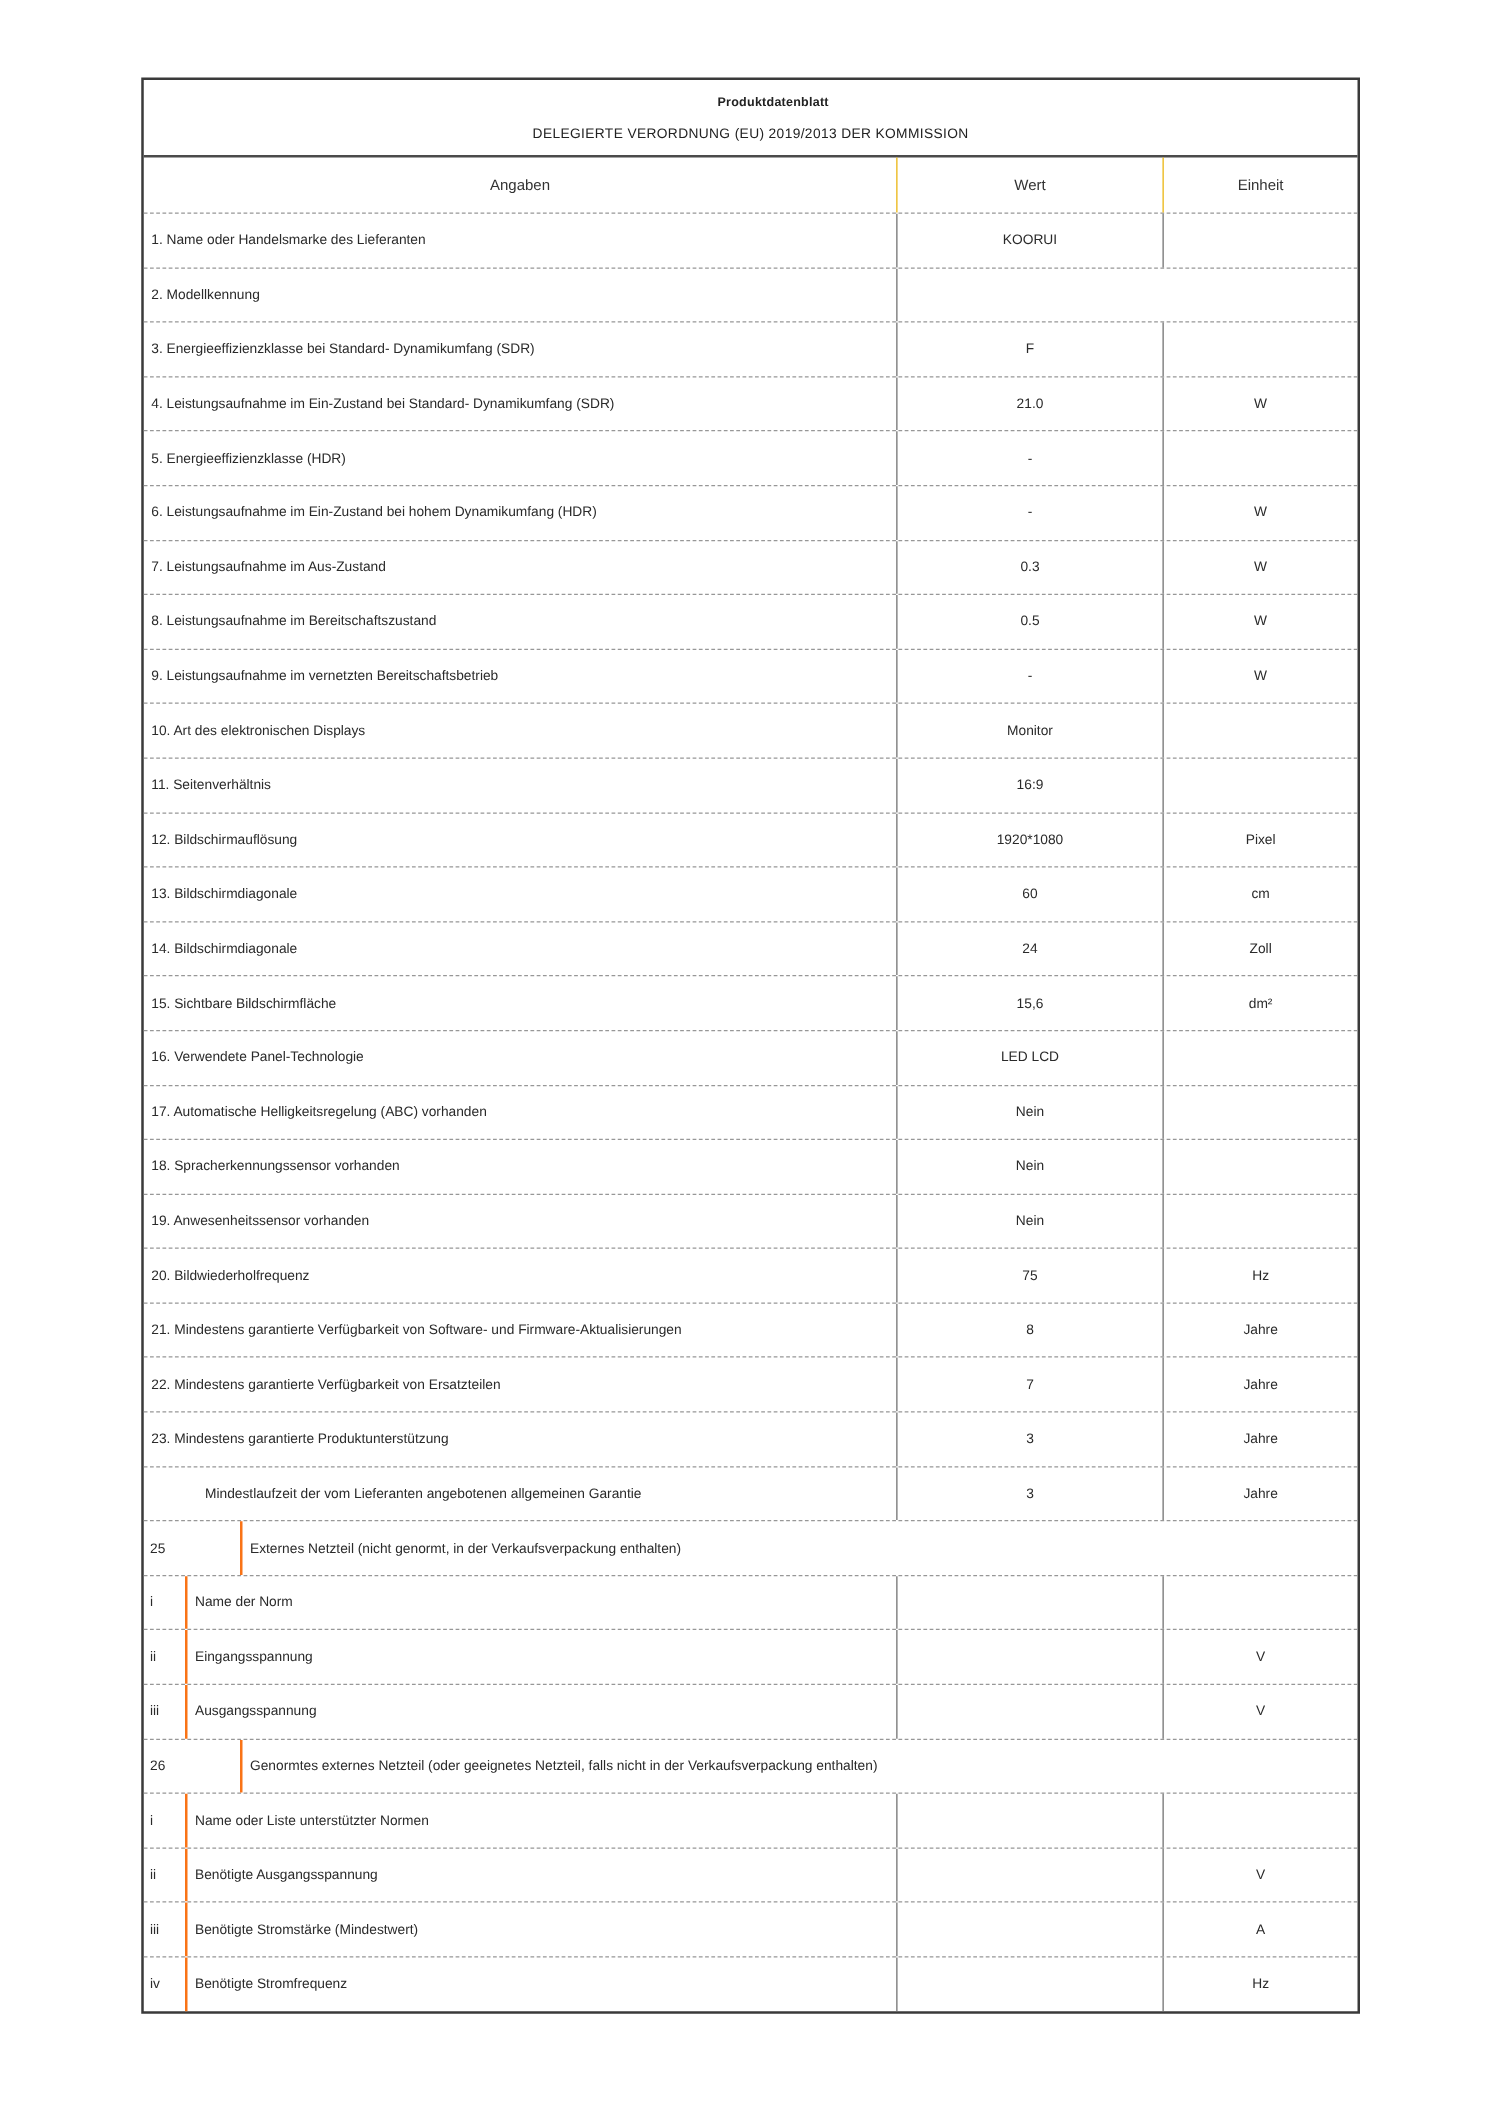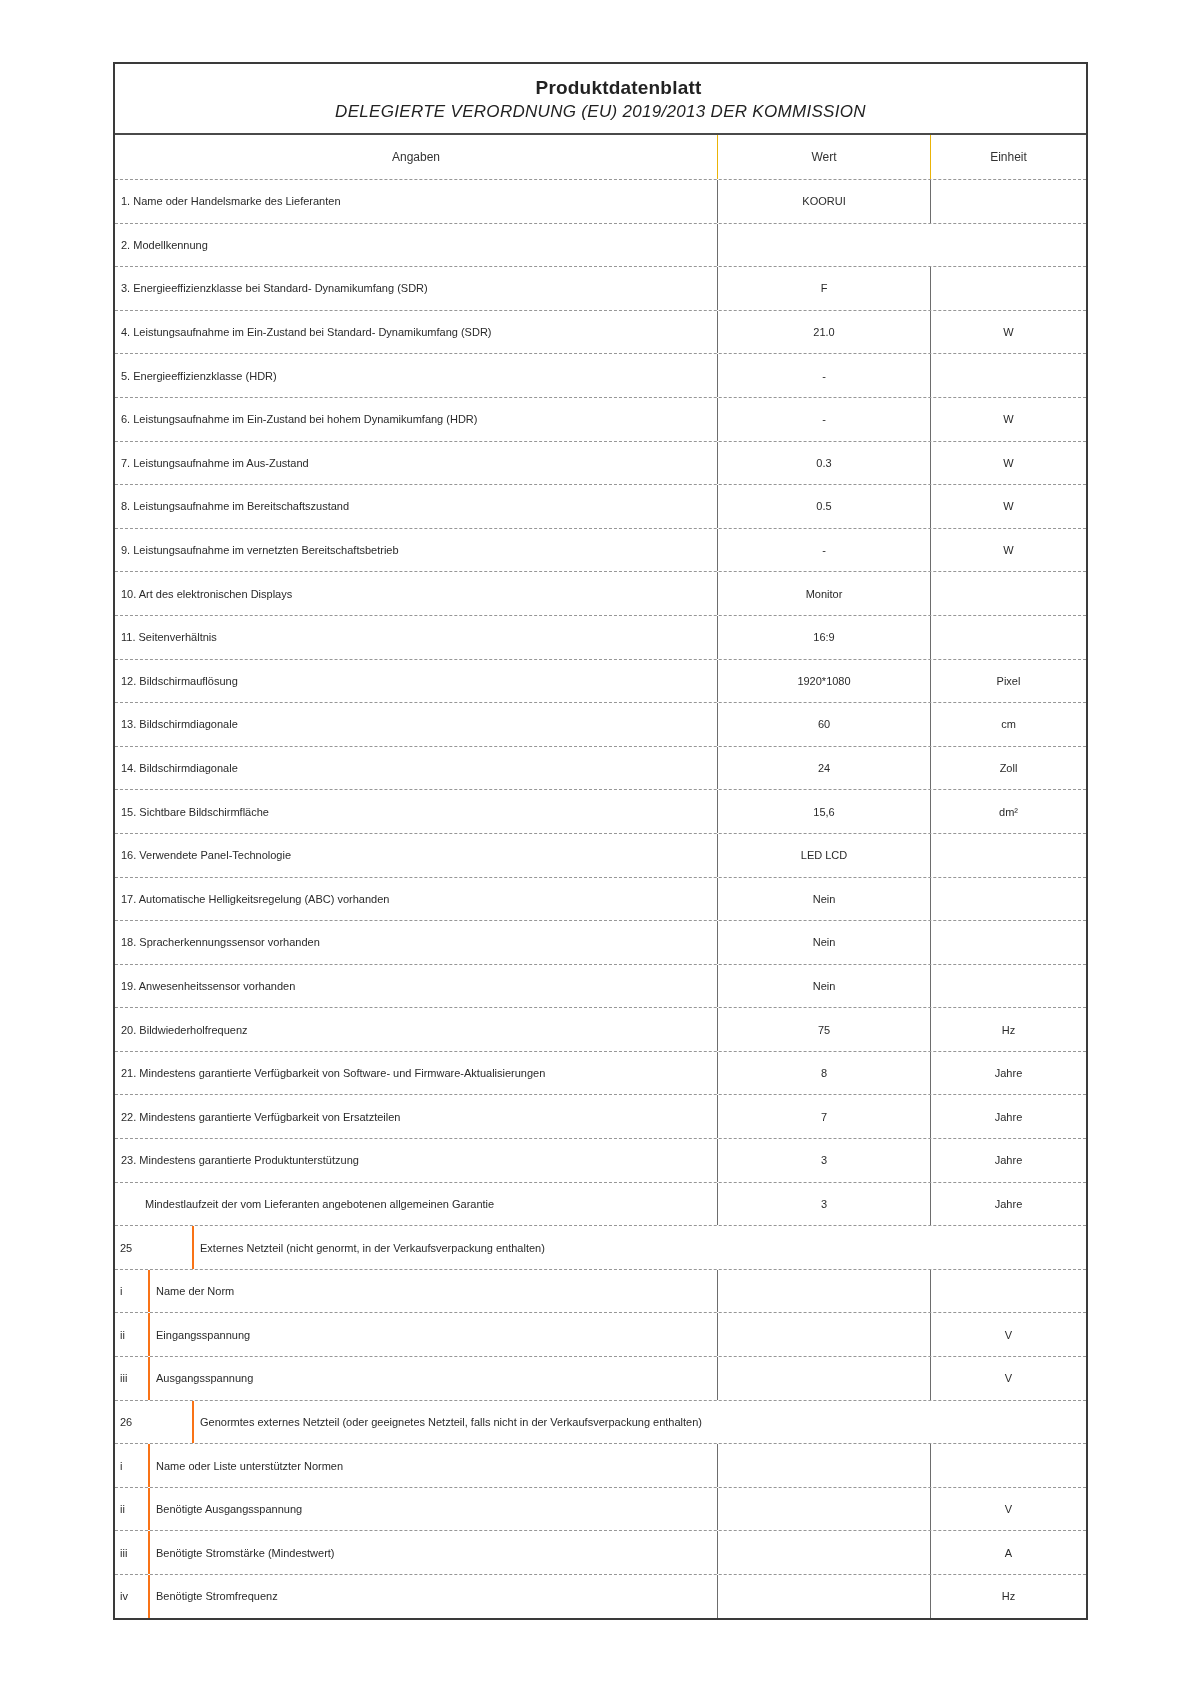--- a/index.html
+++ b/index.html
@@ -22,30 +22,29 @@
     width: 971px;
     border: 2px solid #3a3a3a;
     background: #ffffff;
     filter: blur(0.25px);
   }
   .titles {
     text-align: center;
     padding: 13px 0 11px 0;
   }
   .title-main {
-    font-size: 19px;
+    font-size: 10px;
     font-weight: bold;
     letter-spacing: 0.2px;
     margin-left: 36px;
   }
   .title-sub {
-    font-size: 17px;
-    margin-top: 3px;
+    font-size: 11px;
+    margin-top: 13px;
     letter-spacing: 0.3px;
-    font-style: italic;
   }
   .hdr {
     display: grid;
     grid-template-columns: 602px 213px 1fr;
     height: 44px;
     border-top: 2px solid #4a4a4a;
   }
   .hdr .cell {
     display: flex;
     align-items: center;
@@ -69,21 +68,21 @@
   .c {
     display: flex;
     align-items: center;
     overflow: hidden;
   }
   .c.label {
     padding-left: 6px;
     padding-right: 10px;
     text-align: center;
   }
-  .row.indent .c.label { padding-left: 30px; }
+  .row.indent .c.label { padding-left: 30px; margin-left: 19px; }
   .c.val, .c.unit {
     justify-content: center;
     border-left: 1px solid #6d6d6d;
     text-align: center;
   }
   .c.numcol {
     justify-content: flex-start;
     padding-left: 5px;
   }
   .row.section .c.label,

